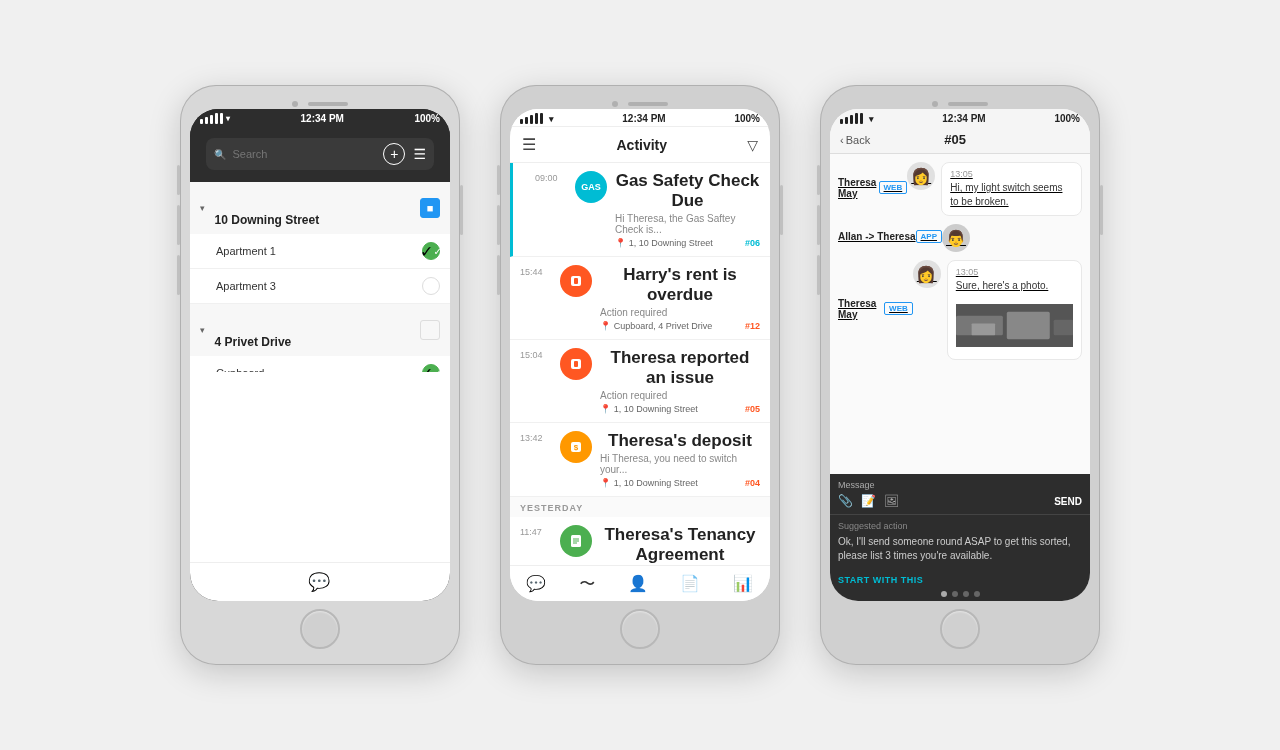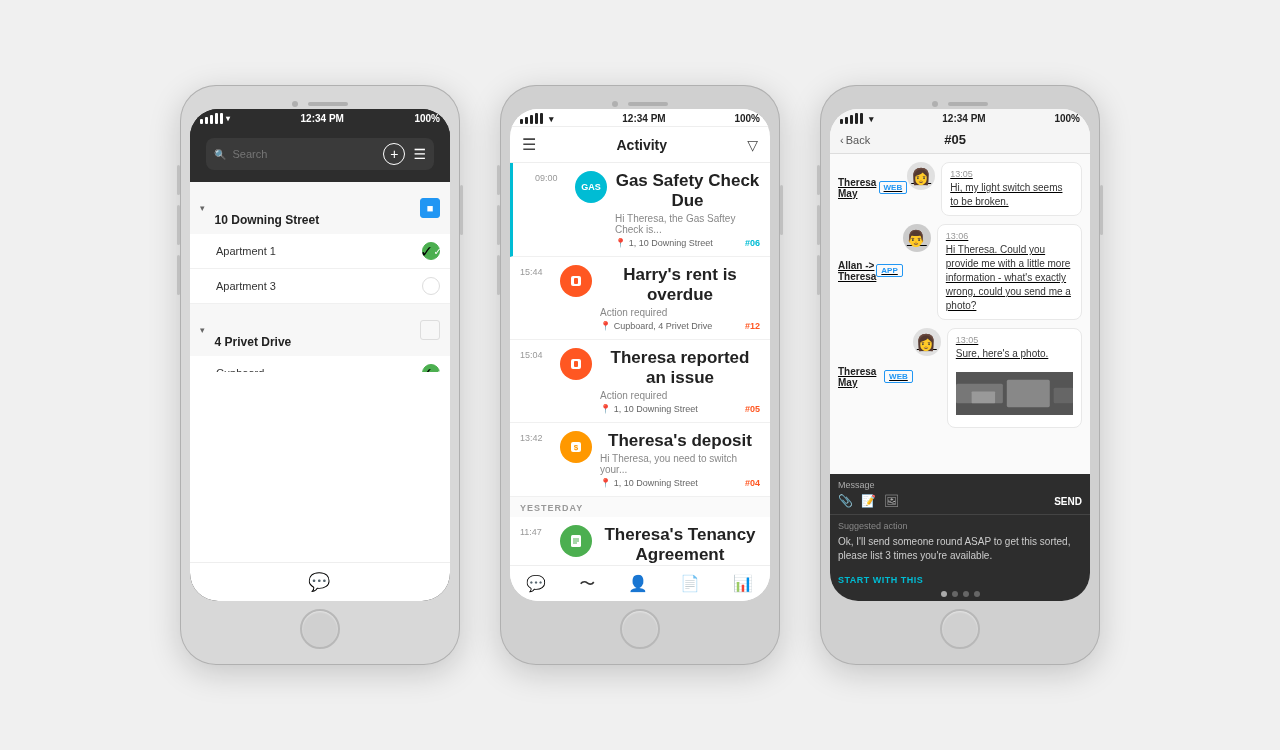--- a/index.html
+++ b/index.html
@@ -544,24 +544,20 @@
           </div>
         </div>
 
         <div class="p3-message">
           <div class="p3-msg-header">
             <span class="p3-sender">Allan -&gt; Theresa</span>
             <span class="p3-source-badge">APP</span>
           </div>
           <div class="p3-msg-row">
             <div class="p3-avatar" style="background:#ccc;font-size:16px;">👨</div>
-            <div class="p3-bubble">
-              <div class="p3-msg-time">13:06</div>
-              <div class="p3-msg-text">Hi Theresa. Could you provide me with a little more information - what's exactly wrong, could you send me a photo?</div>
-            </div>
           </div>
         </div>
 
         <div class="p3-message">
           <div class="p3-msg-header">
             <span class="p3-sender">Theresa May</span>
             <span class="p3-source-badge">WEB</span>
           </div>
           <div class="p3-msg-row">
             <div class="p3-avatar" style="background:#e0e0e0;font-size:16px;">👩</div>

